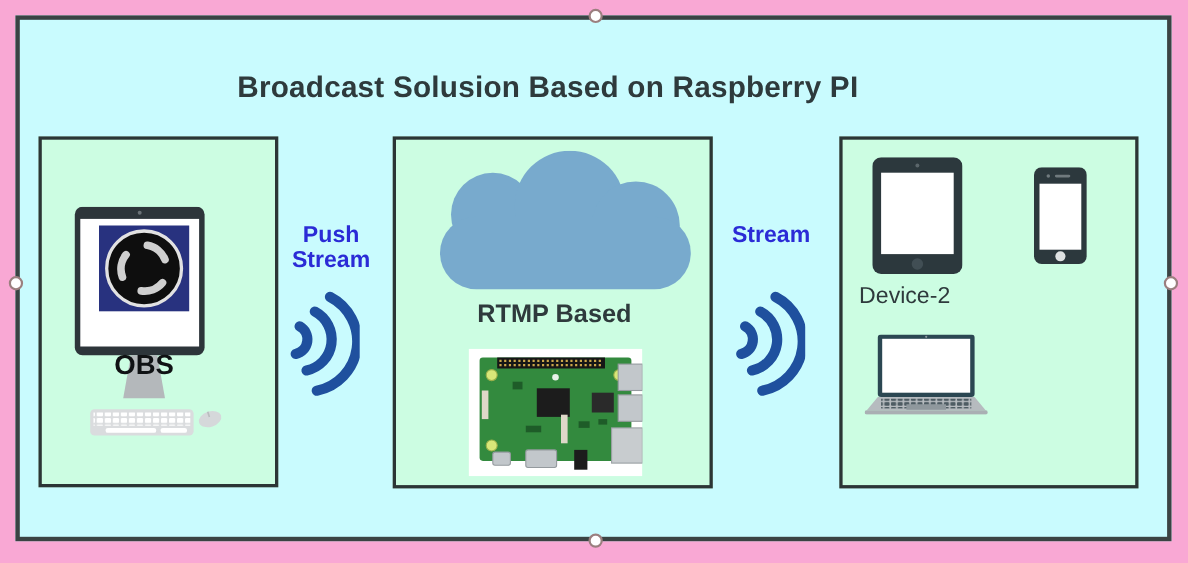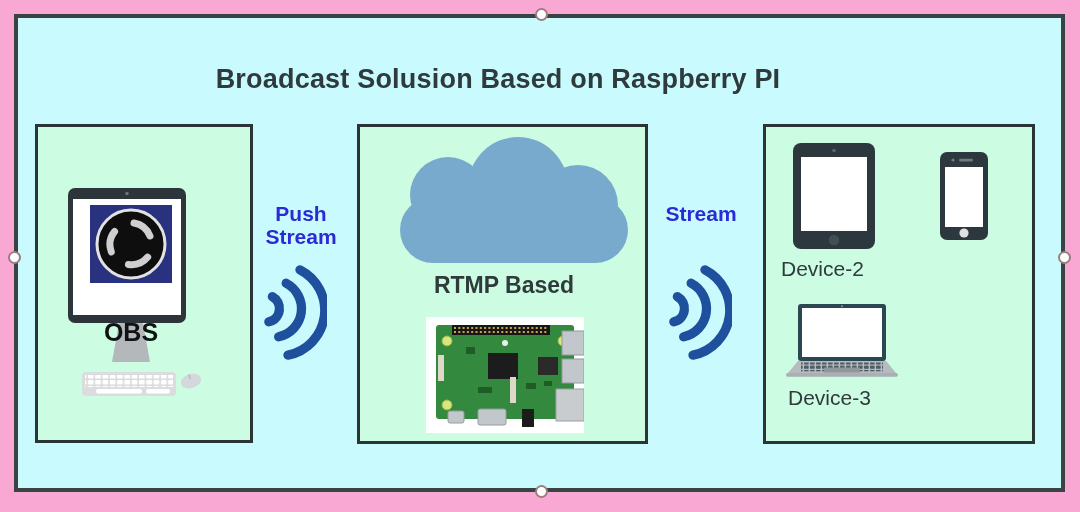--- a/index.html
+++ b/index.html
@@ -188,20 +188,19 @@
       </pattern>
     </defs>
     <rect x="12" y="0" width="88" height="57" rx="3" fill="#2b4752"></rect>
     <rect x="16" y="4" width="80" height="49" fill="#ffffff"></rect>
     <circle cx="56" cy="2.2" r="1" fill="#8d999e"></circle>
     <polygon points="12,57 100,57 110,69 2,69" fill="#b6bbbf"></polygon>
     <rect x="15" y="58.5" width="82" height="8.8" fill="url(#ltkeys)"></rect>
     <rect x="38" y="63.5" width="36" height="5" fill="#8f989d"></rect>
     <rect x="0" y="69" width="112" height="3.8" rx="1.9" fill="#a9afb3"></rect>
   </svg>
-  <div class="device-label lbl-d3">Device-3</div>
 
   <div class="handle" style="left:535px;top:8px;"></div>
   <div class="handle" style="left:535px;top:485px;"></div>
   <div class="handle" style="left:8px;top:251px;"></div>
   <div class="handle" style="left:1058px;top:251px;"></div>
 
 </div>
 
 </body></html>

